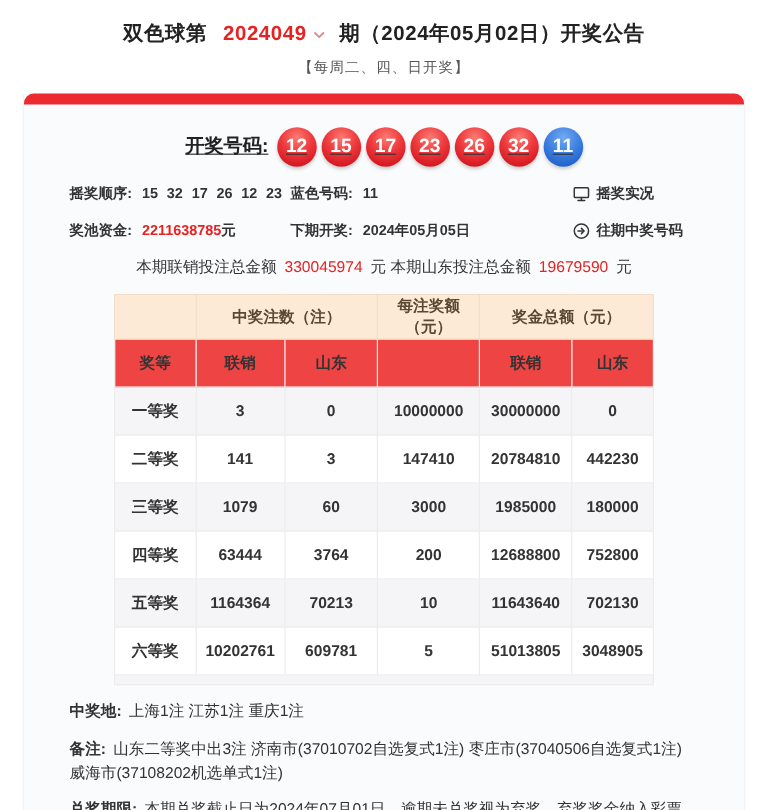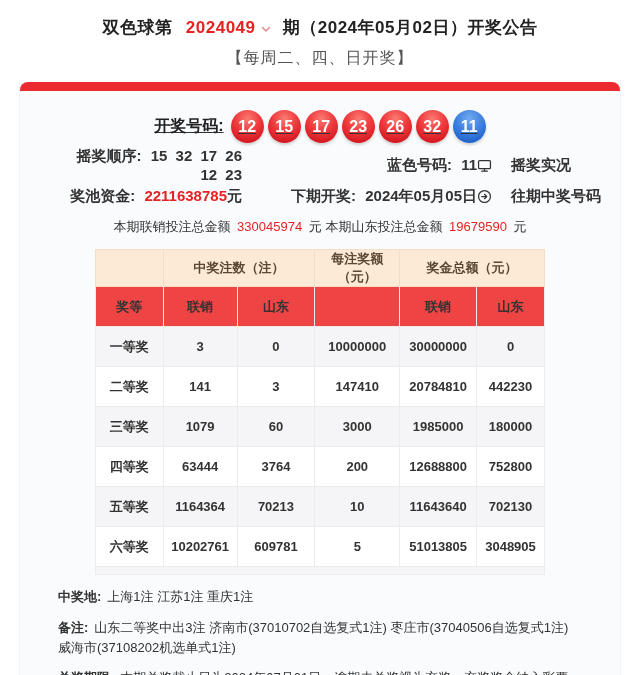--- a/index.html
+++ b/index.html
@@ -6,48 +6,48 @@
   html,body { width:640px; background:#ffffff; font-family:"Liberation Sans","DejaVu Sans",sans-serif; color:#333; }
   body { height:675px; overflow:hidden; }
 
   .page { width:640px; padding-top:16px; }
 
   
   .title-row { text-align:center; font-size:17px; font-weight:bold; color:#222; letter-spacing:0.5px; }
   .title-row .issue { color:#e62222; margin:0 2px 0 8px; }
   .issue-dd { display:inline-flex; align-items:center; cursor:pointer; }
   .chev { width:12px; height:12px; margin:2px 6px 0 2px; }
-  .subtitle { text-align:center; font-size:16px; color:#555; margin-top:9px; letter-spacing:1px; }
+  .subtitle { text-align:center; font-size:12px; color:#555; margin-top:9px; letter-spacing:1px; }
 
   
   .panel { width:602px; margin:13px auto 0 auto; background:#fafbfd; border:1px solid #f1f2f4; border-top:none; border-bottom:none; position:relative; }
   .bar-top { height:9px; background:#ec2b31; border-radius:8px 8px 0 0; }
 
   
   .numbers-row { display:flex; align-items:center; justify-content:center; padding-top:19px;text-decoration:underline; }
   .numbers-label { font-size:16px; font-weight:bold; color:#222; margin-right:7px; }
   .balls { display:flex; gap:4px; }
   .ball { width:33px; height:33px; border-radius:50%; display:flex; align-items:center; justify-content:center;
           color:#fff; font-weight:bold; font-size:16px; box-shadow:0 2px 3px rgba(0,0,0,0.18); }
   .ball.red  { background:radial-gradient(circle at 50% 26%, #fa7b72 0%, #ef3b3e 42%, #d61b23 78%, #bb131b 100%); }
   .ball.blue { background:radial-gradient(circle at 50% 26%, #72aaf0 0%, #3b7ee0 48%, #2162c9 82%, #1852ae 100%); }
 
   
-  .info-row { display:flex; align-items:center; padding-left:38px; font-size:15px; height:20px;text-align:right; }
+  .info-row { display:flex; align-items:center; padding-left:38px; font-size:12px; height:20px; }
   .info-row.first { margin-top:12px; }
   .info-row.second { margin-top:11px; }
   .info-col1 { width:184px; }
   .info-col2 { width:235px; }
   .info-col3 { display:flex; align-items:center; }
   .lbl { font-weight:bold; color:#333; }
   .val { font-weight:bold; color:#333; margin-left:5px; }
   .val.spaced { word-spacing:4px; }
   .val.red { color:#e62222; }
   .unit { font-weight:bold; color:#333; }
-  .link { display:flex; align-items:center; cursor:pointer; font-weight:bold; color:#333;gap:14px; }
+  .link { display:flex; align-items:center; cursor:pointer; font-weight:bold; color:#333; }
   .link svg { margin-right:5px; }
 
   
   .totals-line { text-align:center; font-size:13px; color:#333; margin-top:12px; }
   .totals-line .amt { color:#e62222; margin:0 3px; }
 
   
   table.prize { width:450px; margin:13px auto 0 auto; border-collapse:collapse; font-size:13px; background:#fff; }
   table.prize td, table.prize th { border:1px solid #ececec; text-align:center; font-weight:bold; color:#333; }
   tr.group-hd { background:#fcead7; height:36px; }

